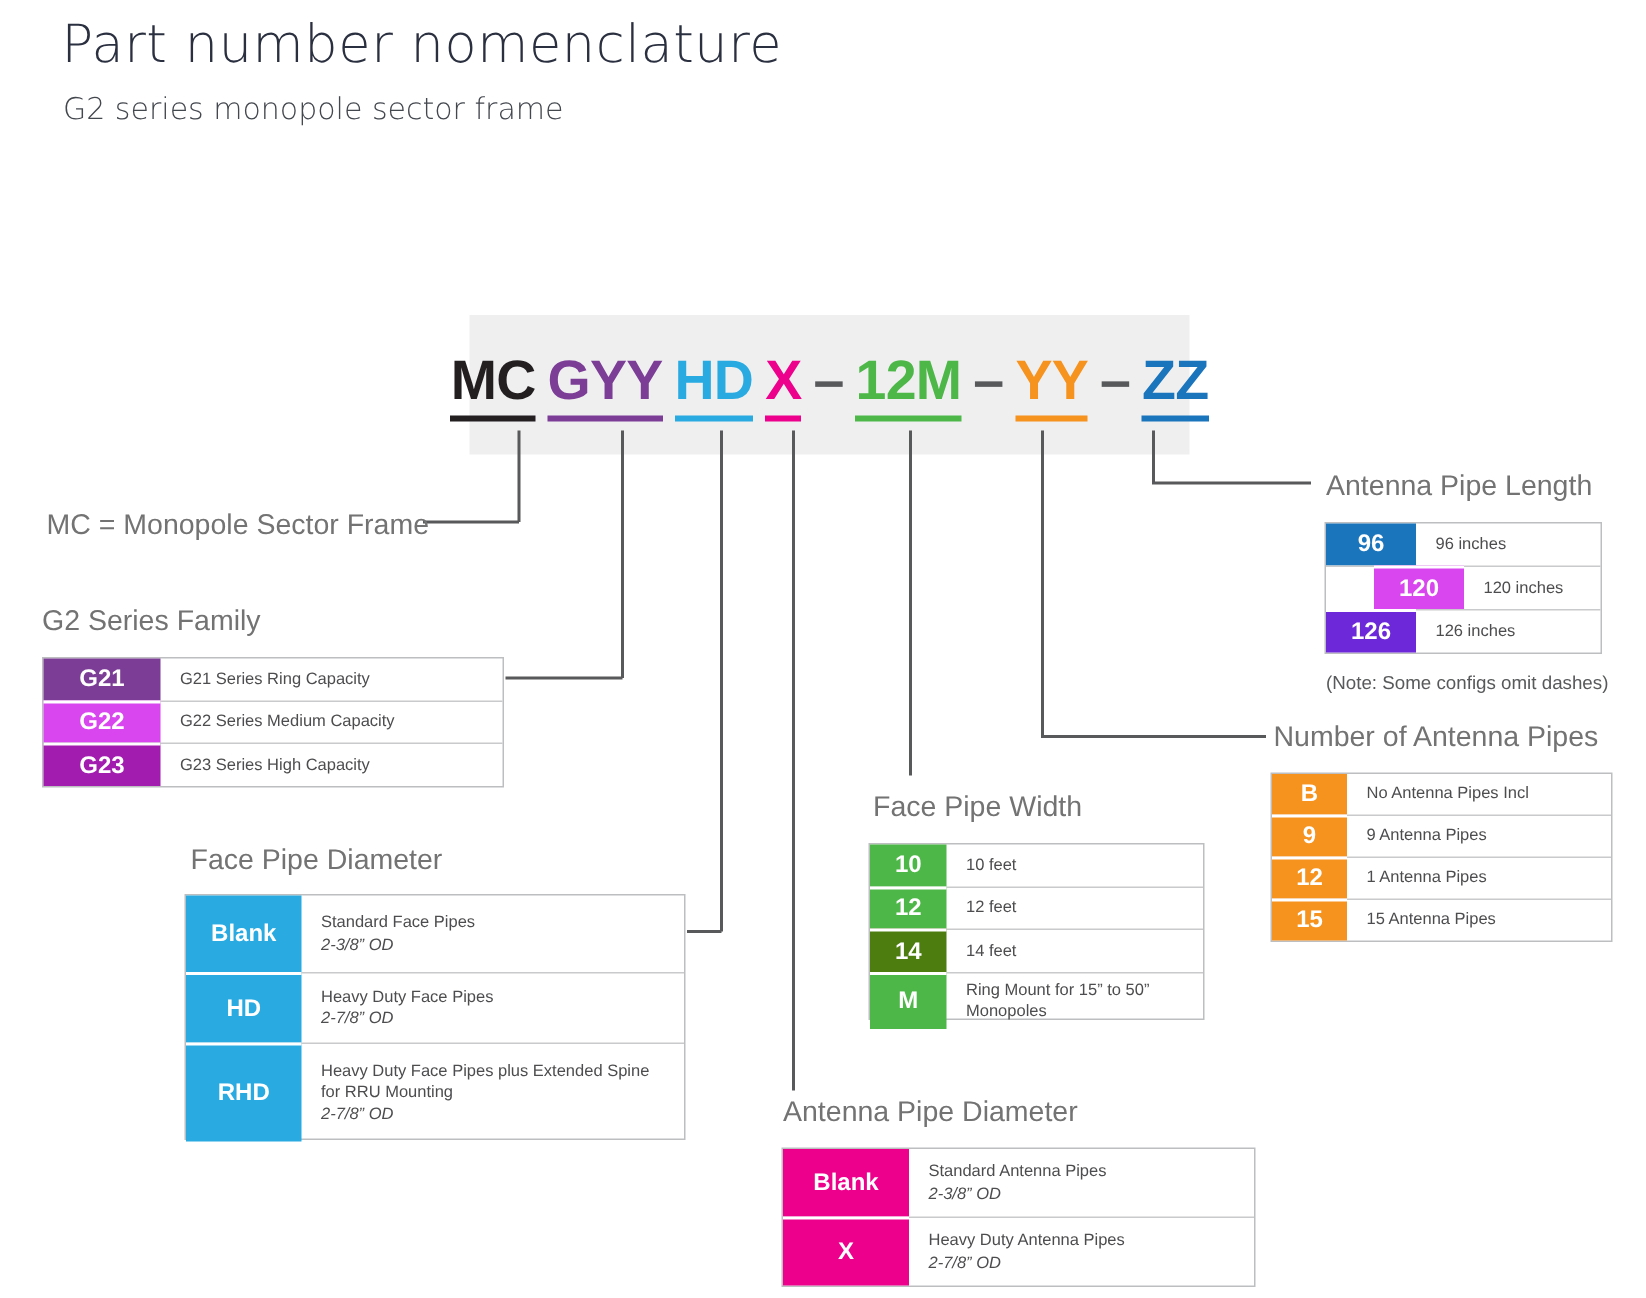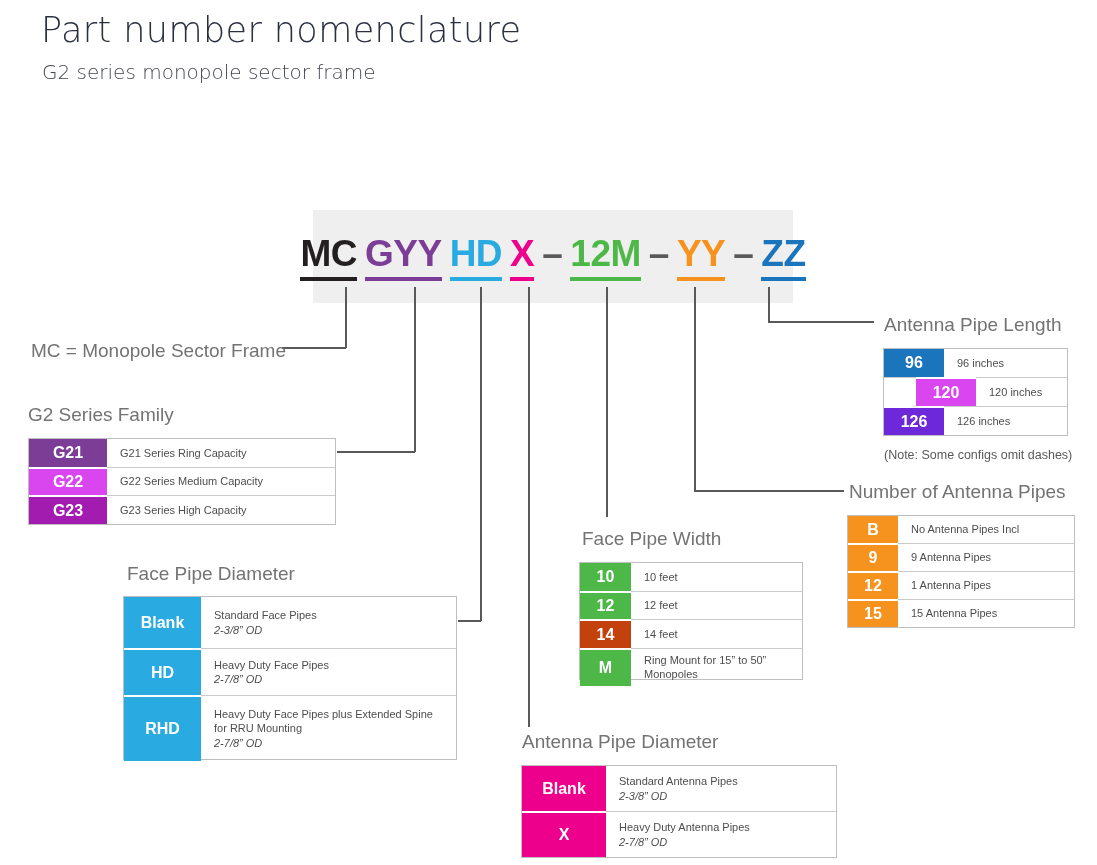--- a/index.html
+++ b/index.html
@@ -208,21 +208,21 @@
           <span>10 feet</span>
         </div>
     </div>
     <div class="trow rh28">
       <div class="tkey" style="background-color: rgb(77, 184, 72);">12</div>
       <div class="tdesc">
           <span>12 feet</span>
         </div>
     </div>
     <div class="trow rh29">
-      <div class="tkey" style="background-color: #c2410c;">14</div>
+      <div class="tkey" style="background-color: #4d7c0f;">14</div>
       <div class="tdesc">
           <span>14 feet</span>
         </div>
     </div>
     <div class="trow">
       <div class="tkey" style="background-color: rgb(77, 184, 72);">M</div>
       <div class="tdesc">
           <span>Ring Mount for 15” to 50” Monopoles</span>
         </div>
     </div>

